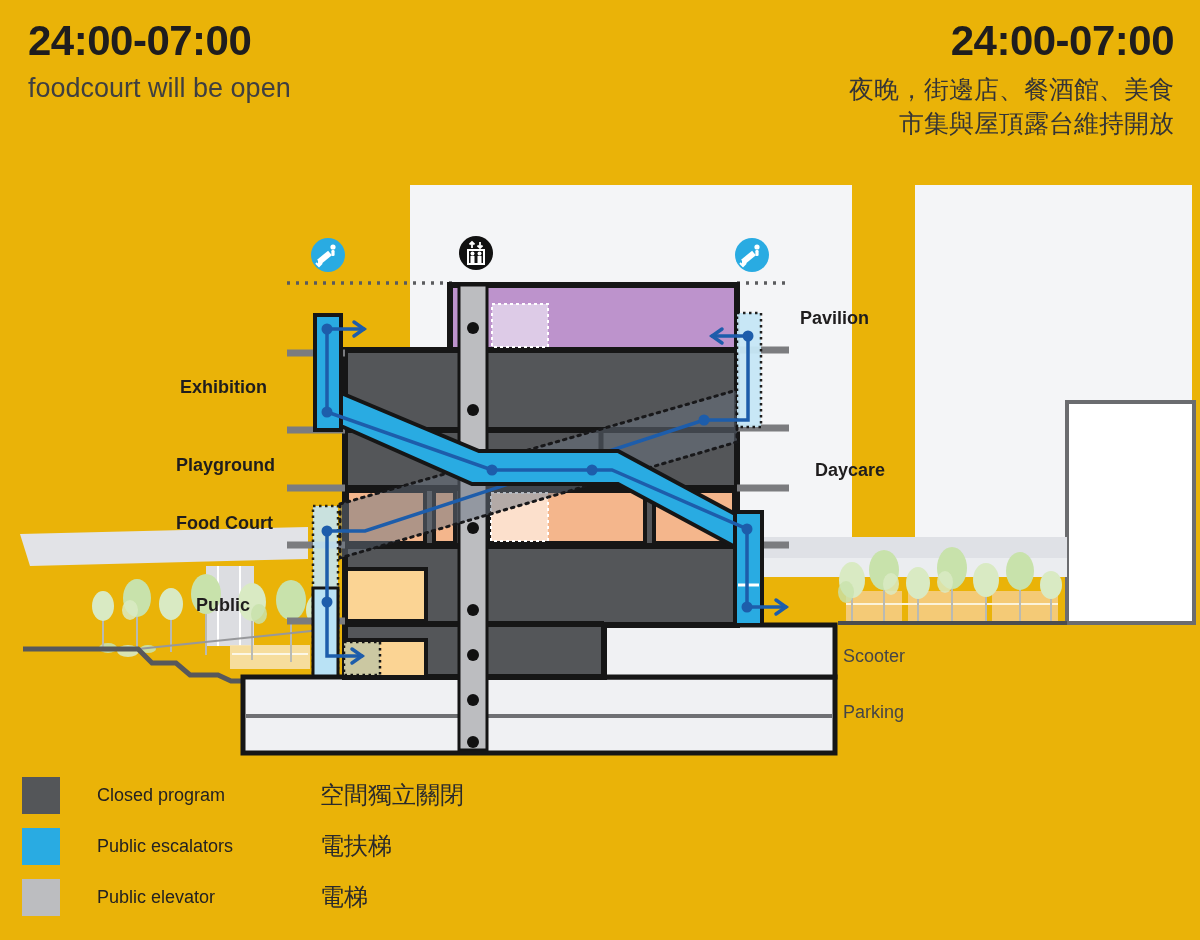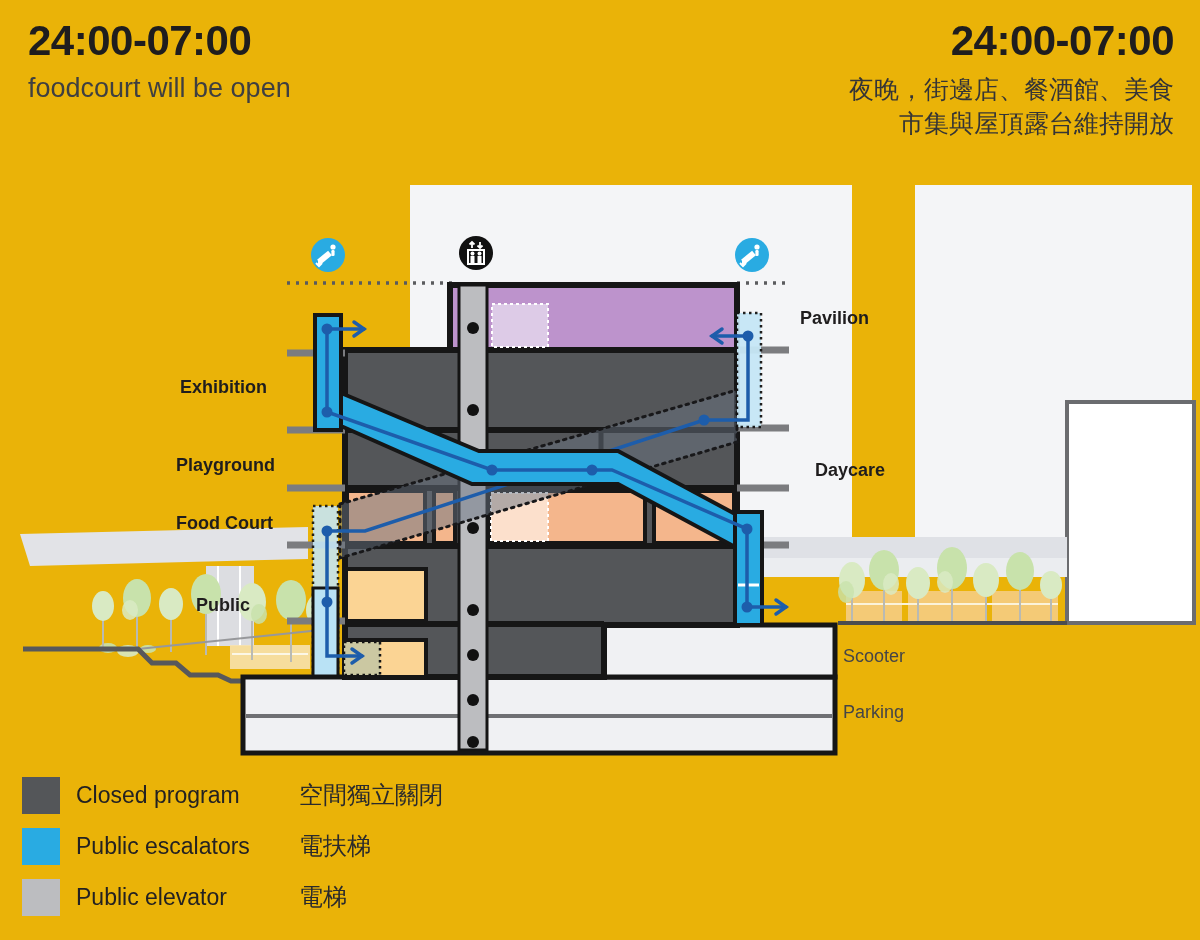--- a/index.html
+++ b/index.html
@@ -15,21 +15,21 @@
 
   .prog-label{position:absolute;font-size:18px;font-weight:700;color:#1f1d1e;white-space:nowrap;}
   .prog-label.light{font-weight:400;color:#454547;}
   .r-align{text-align:left;}
 
   .legend-row{position:absolute;left:22px;height:38px;display:flex;align-items:center;}
   .swatch{width:38px;height:37px;flex:0 0 auto;}
   .sw-closed{background:var(--closed);}
   .sw-esc{background:var(--escalator);}
   .sw-elev{background:var(--elevator);}
-  .legend-en{margin-left:16px;width:175px;font-size:23px;color:#232122;}
+  .legend-en{margin-left:37px;width:175px;font-size:18px;color:#232122;}
   .legend-zh{margin-left:48px;font-size:24px;color:#2a2a2c;}
 </style>
 </head>
 <body>
 
 <div class="canvas">
 
 <svg width="1200" height="940" viewBox="0 0 1200 940">
 
   <g>

